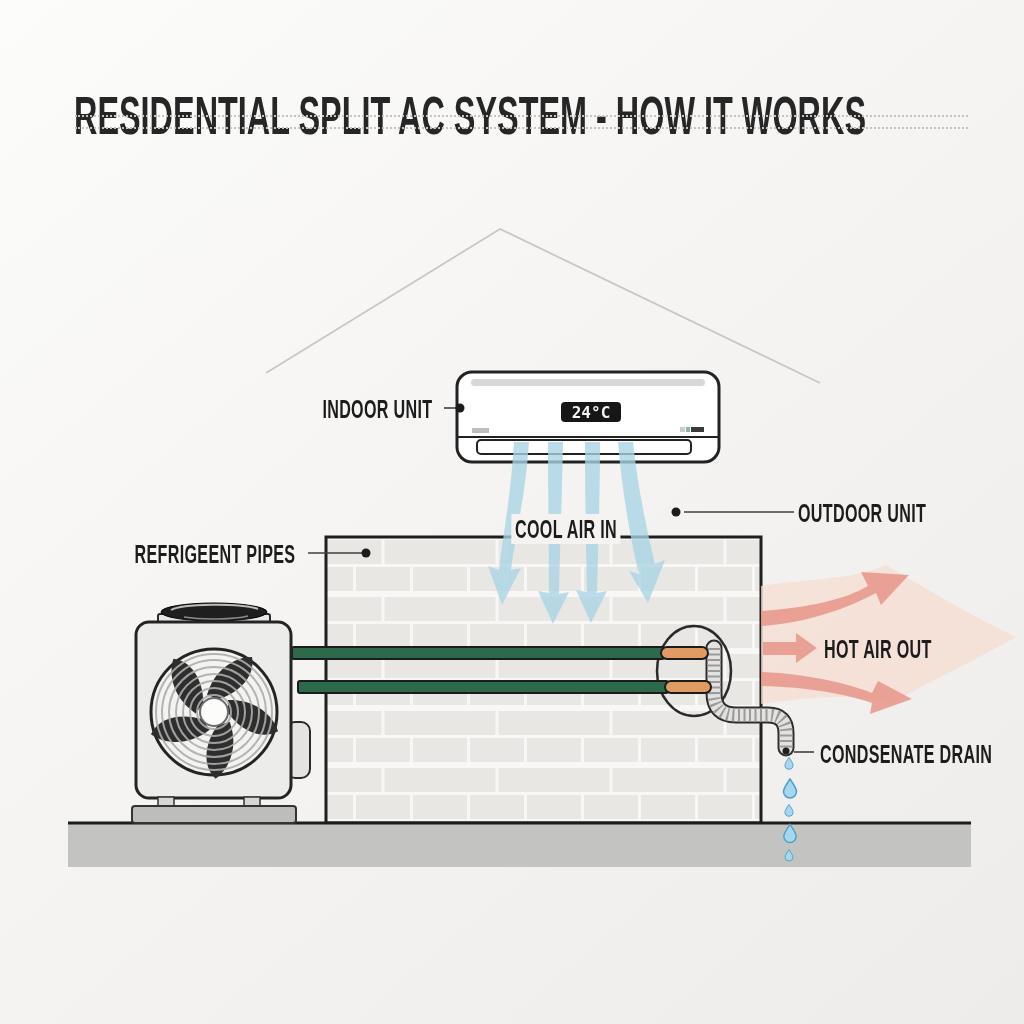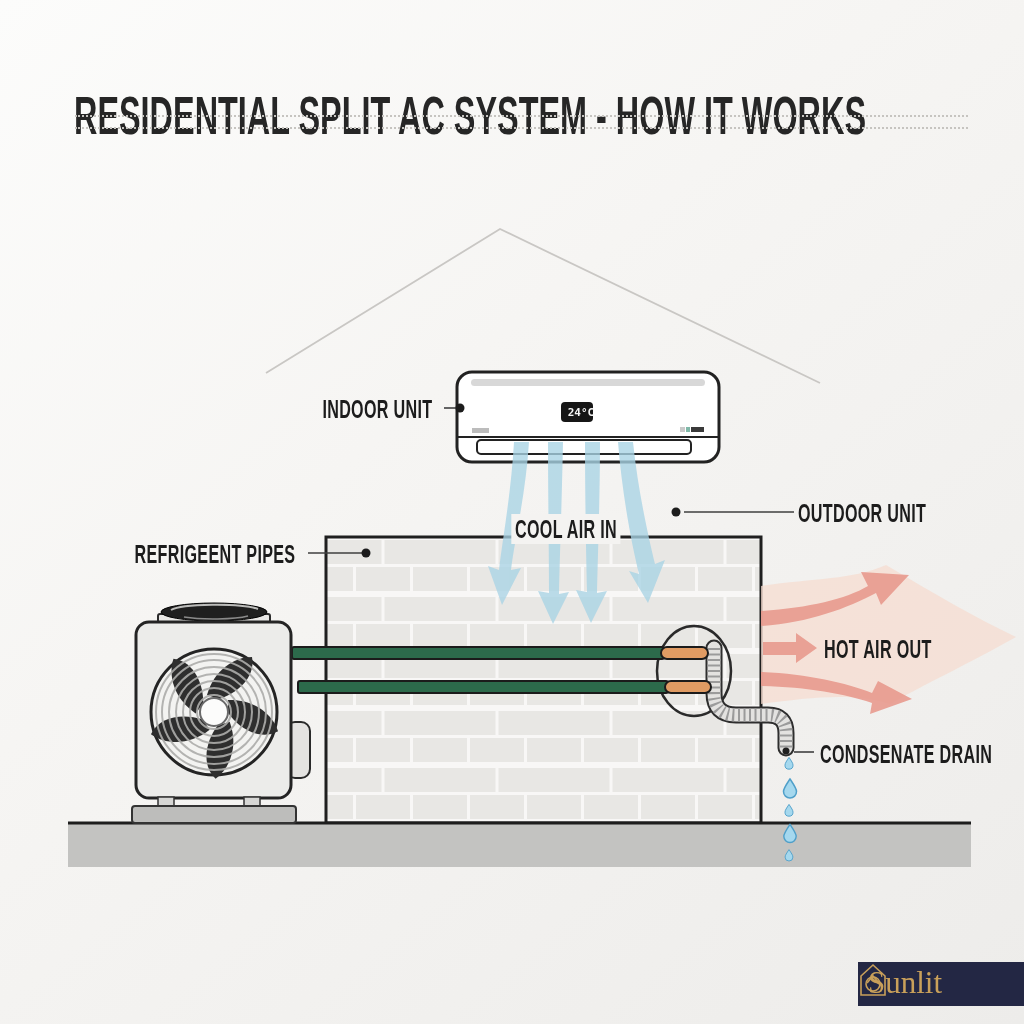--- a/index.html
+++ b/index.html
@@ -18,24 +18,24 @@
   }
   .rule{position:absolute;left:67px;width:893px;height:0;border-top:2px dotted #c6c4c0;}
   .lbl{
     position:absolute;font-size:26px;font-weight:700;color:#1c1c1c;
     white-space:nowrap;line-height:1;letter-spacing:0.5px;
   }
   .lbl.r{transform:scaleX(0.62);transform-origin:right center;}
   .lbl.l{transform:scaleX(0.62);transform-origin:left center;}
   .lbl.c{transform:translateX(-50%) scaleX(0.62);background:#f4f3f1;padding:2px 6px;}
   .acdisplay{
-    position:absolute;left:553px;top:402px;width:24px;height:20px;
+    position:absolute;left:553px;top:402px;width:60px;height:20px;
     background:#161616;border-radius:4px;color:#f4f4f4;
-    font-family:"DejaVu Sans Mono", monospace;font-size:11px;font-weight:700;
-    display:flex;align-items:center;justify-content:center;letter-spacing:0;padding-left:8px;
+    font-family:"DejaVu Sans Mono", monospace;font-size:16px;font-weight:700;
+    display:flex;align-items:center;justify-content:center;letter-spacing:0;
   }
   .logo{
     position:absolute;left:850px;top:962px;width:167px;height:44px;
     display:flex;align-items:center;gap:8px;padding-left:10px;box-sizing:border-box;
   }
   .logo-text{
     font-family:"Liberation Serif", serif;font-size:31px;line-height:1;
     padding-bottom:4px;
   }
 </style>
@@ -170,24 +170,14 @@
 
   <div class="lbl r" style="right:592px;top:396px">INDOOR UNIT</div>
   <div class="lbl c" style="left:558px;top:514px">COOL AIR IN</div>
   <div class="lbl l" style="left:790px;top:500px">OUTDOOR UNIT</div>
   <div class="lbl r" style="right:729px;top:541px">REFRIGEENT PIPES</div>
   <div class="lbl l" style="left:816px;top:636px">HOT AIR OUT</div>
   <div class="lbl l" style="left:812px;top:741px">CONDSENATE DRAIN</div>
 
   <div class="acdisplay">24°C</div>
 
-  <div class="logo" style="background: rgb(35, 39, 68);">
-    <svg width="30" height="36" viewBox="0 0 30 36">
-      <g fill="none" stroke="#c9a05a" stroke-width="1.6">
-        <path d="M3,14 L15,3 L27,14 V33 H3 Z"></path>
-        <path d="M9,21 L15,14 L21,21"></path>
-        <circle cx="15" cy="22" r="7"></circle>
-      </g>
-    </svg>
-    <span class="logo-text" style="color: rgb(201, 160, 90);">Sunlit</span>
-  </div>
 
 </div>
 
 </body></html>

